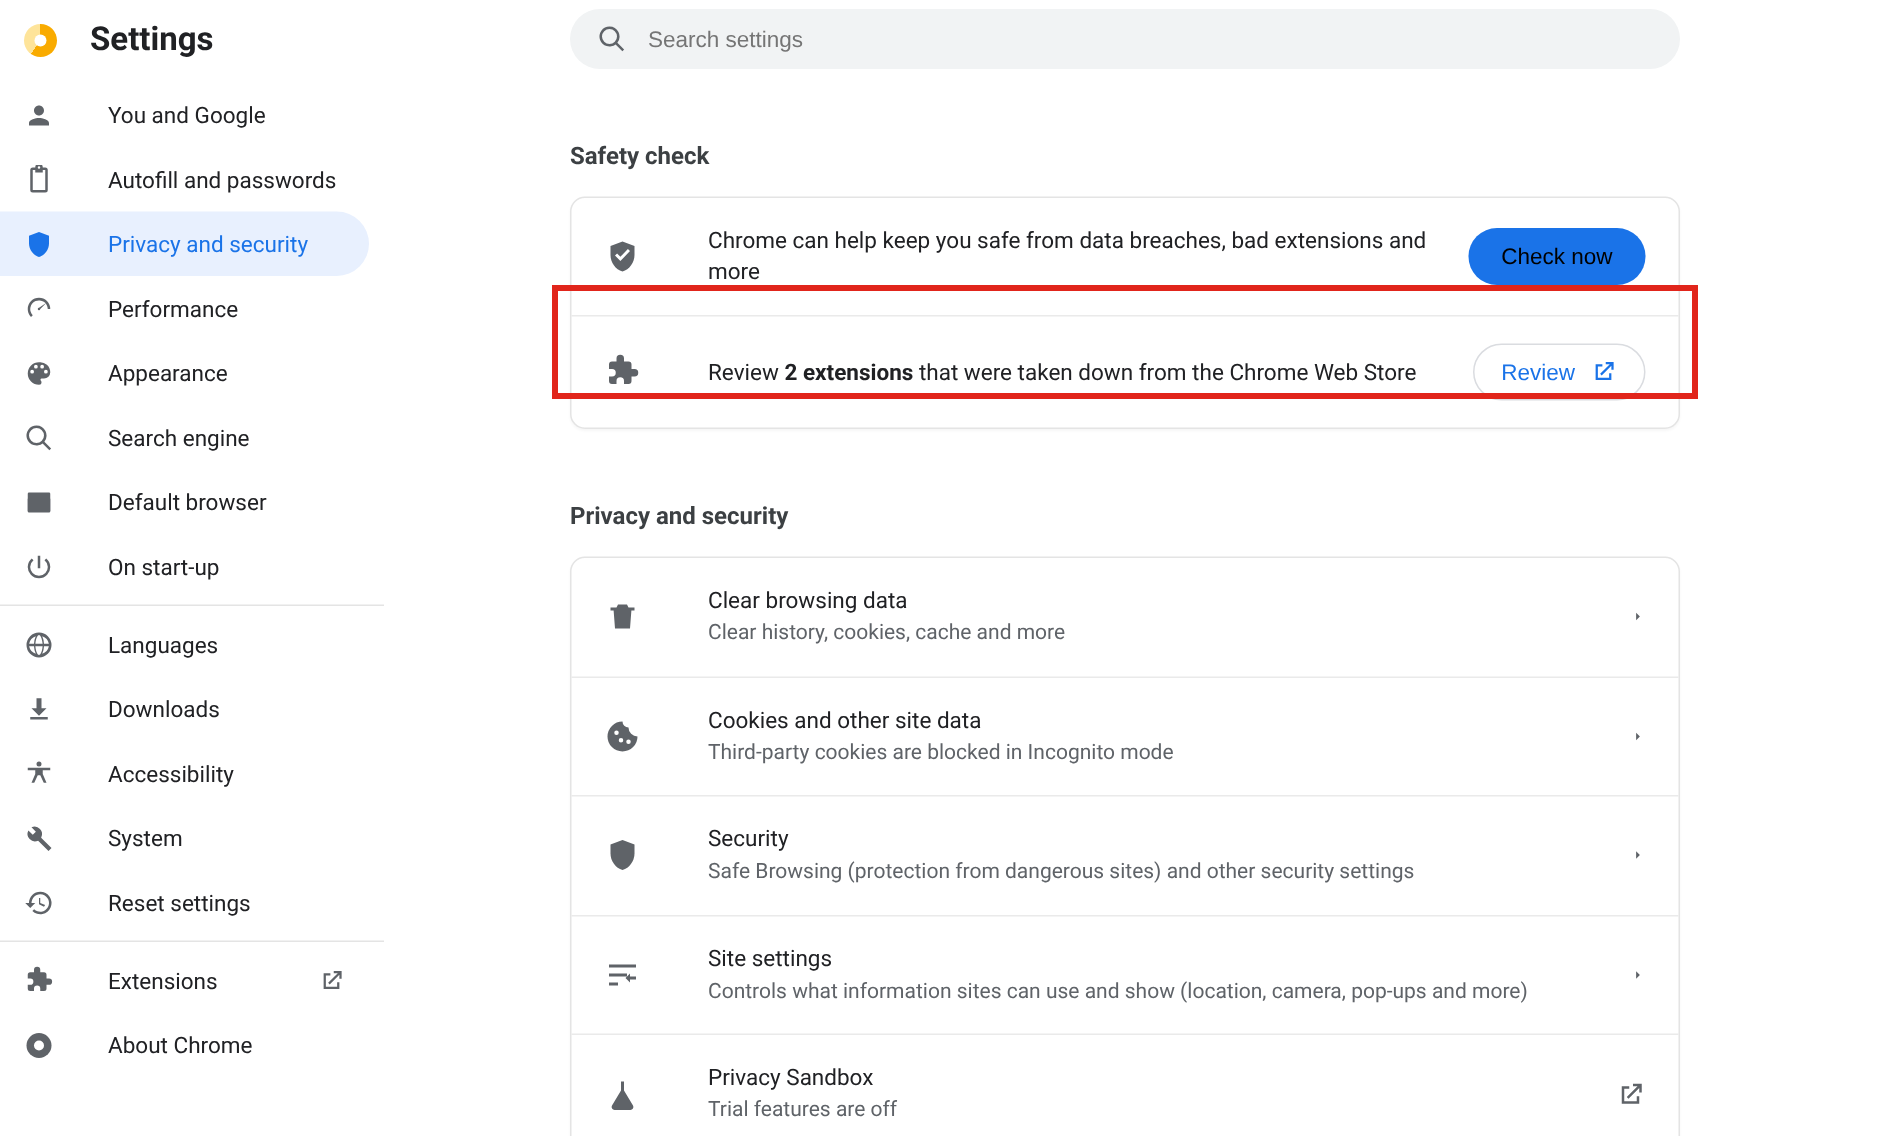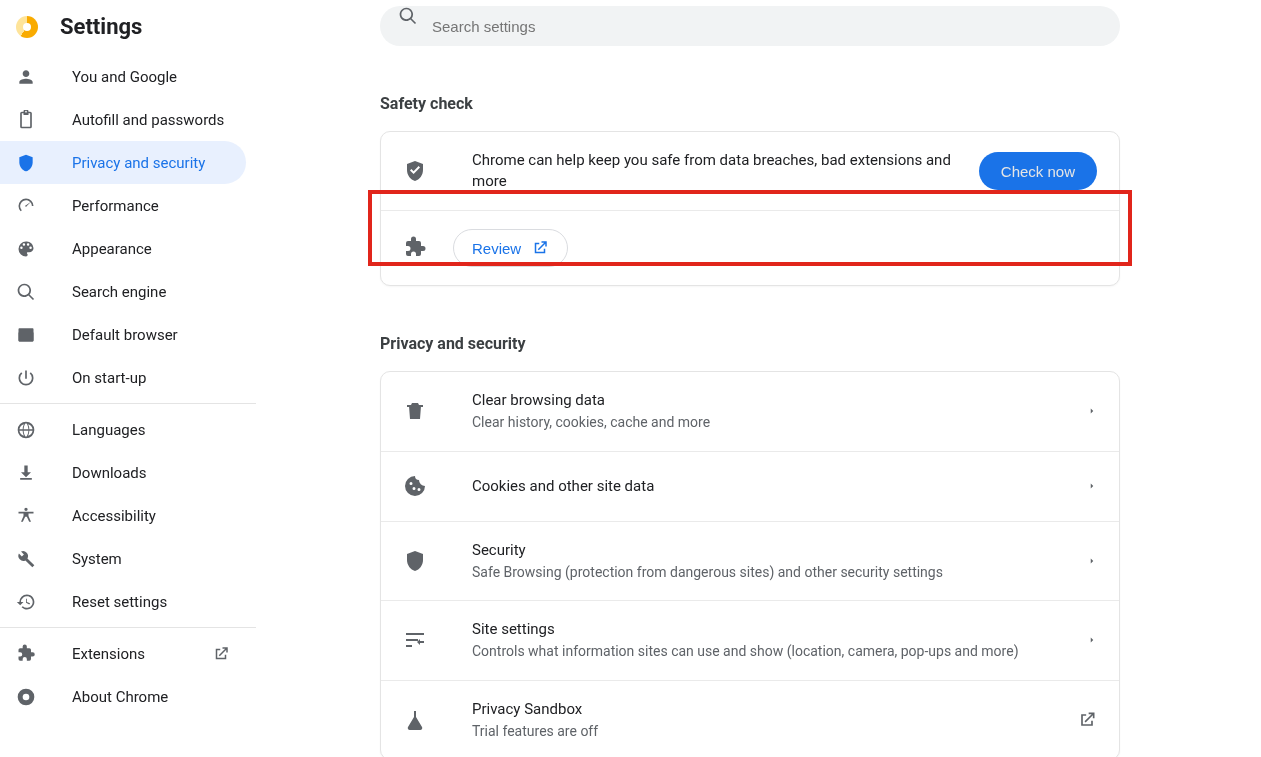--- a/index.html
+++ b/index.html
@@ -67,21 +67,21 @@
   .main {
     position:absolute;
     left: 380px;
     top: 6px;
     width: 740px;
   }
   .search-bar{
     height:40px;
     border-radius:40px;
     background:#f1f3f4;
-    display:flex;
+    display:flex;align-items:center;
     padding:0 18px;
     gap:12px;
   }
   .search-bar svg{width:20px;height:20px;fill:#5f6368;}
   .search-input{
     flex:1; border:none;background:transparent;
     font-size:15px;color:#5f6368;outline:none;
   }
   .section-title{
     font-size:16px;
@@ -115,21 +115,21 @@
   .row-sub{ font-size:14px; color:#5f6368; line-height:1.4; margin-top:2px;}
   .arrow{
     width:10px;height:10px;
     fill:#5f6368;
     flex-shrink:0;
   }
   .open-ext{
     width:20px;height:20px;fill:#5f6368;flex-shrink:0;
   }
   .btn-primary{
-    background:#1a73e8;color:#e5e5e5;
+    background:#1a73e8;color:#000000;
     border:none;border-radius:20px;
     height:38px;padding:0 22px;
     font-size:15px;font-weight:500;
     cursor:pointer;
   }
   .btn-outline{
     background:#fff;
     border:1px solid #dadce0;
     color:#1a73e8;
     border-radius:20px;
@@ -311,20 +311,25 @@
         <div class="row-title">Chrome can help keep you safe from data breaches, bad extensions and more</div>
       </div>
       <button class="btn-primary">Check now</button>
     </div>
     <div class="card-row">
       <span class="row-icon">
         <svg viewBox="0 0 24 24">
             <path d="M20 10h-2V7a2 2 0 0 0-2-2h-3V3a2.5 2.5 0 0 0-5 0v2H5a2 2 0 0 0-2 2v3h2a2.5 2.5 0 0 1 0 5H3v3a2 2 0 0 0 2 2h3v-2a2.5 2.5 0 0 1 5 0v2h3a2 2 0 0 0 2-2v-3h2a2.5 2.5 0 0 0 0-5z"></path>
           </svg>
       </span>
+      <div class="row-body">
+        <div class="row-title ext-text">
+          <span>Review </span><b>2 extensions</b><span> that were taken down from the Chrome Web Store</span>
+        </div>
+      </div>
       <button class="btn-outline">
         <span>Review</span>
         <svg viewBox="0 0 24 24">
             <path d="M14 3v2h3.6L9 13.6 10.4 15 19 6.4V10h2V3zM5 5h6v2H7v10h10v-4h2v6H5z"></path>
           </svg>
       </button>
     </div>
   </div>
 
   <div class="highlight-box" style="left:-12px; top:184px; width:764px; height:76px;"></div>
@@ -346,20 +351,21 @@
         </svg>
     </div>
     <div class="card-row">
       <span class="row-icon">
         <svg viewBox="0 0 24 24">
             <path d="M12 2a10 10 0 1 0 10 10 6 6 0 0 1-6-6 4 4 0 0 1-4-4zm-4 9a1.5 1.5 0 1 1 1.5-1.5A1.5 1.5 0 0 1 8 11zm3 5a1.5 1.5 0 1 1 1.5-1.5A1.5 1.5 0 0 1 11 16zm5 1a1.5 1.5 0 1 1 1.5-1.5A1.5 1.5 0 0 1 16 17z"></path>
           </svg>
       </span>
       <div class="row-body">
         <div class="row-title">Cookies and other site data</div>
+        <div class="row-sub">Third-party cookies are blocked in Incognito mode</div>
       </div>
       <svg class="arrow" viewBox="0 0 24 24">
           <path d="M9 6l6 6-6 6z"></path>
         </svg>
     </div>
     <div class="card-row">
       <span class="row-icon">
         <svg viewBox="0 0 24 24">
             <path d="M12 2 4 5v6c0 5 3.4 9.7 8 11 4.6-1.3 8-6 8-11V5z"></path>
           </svg>

